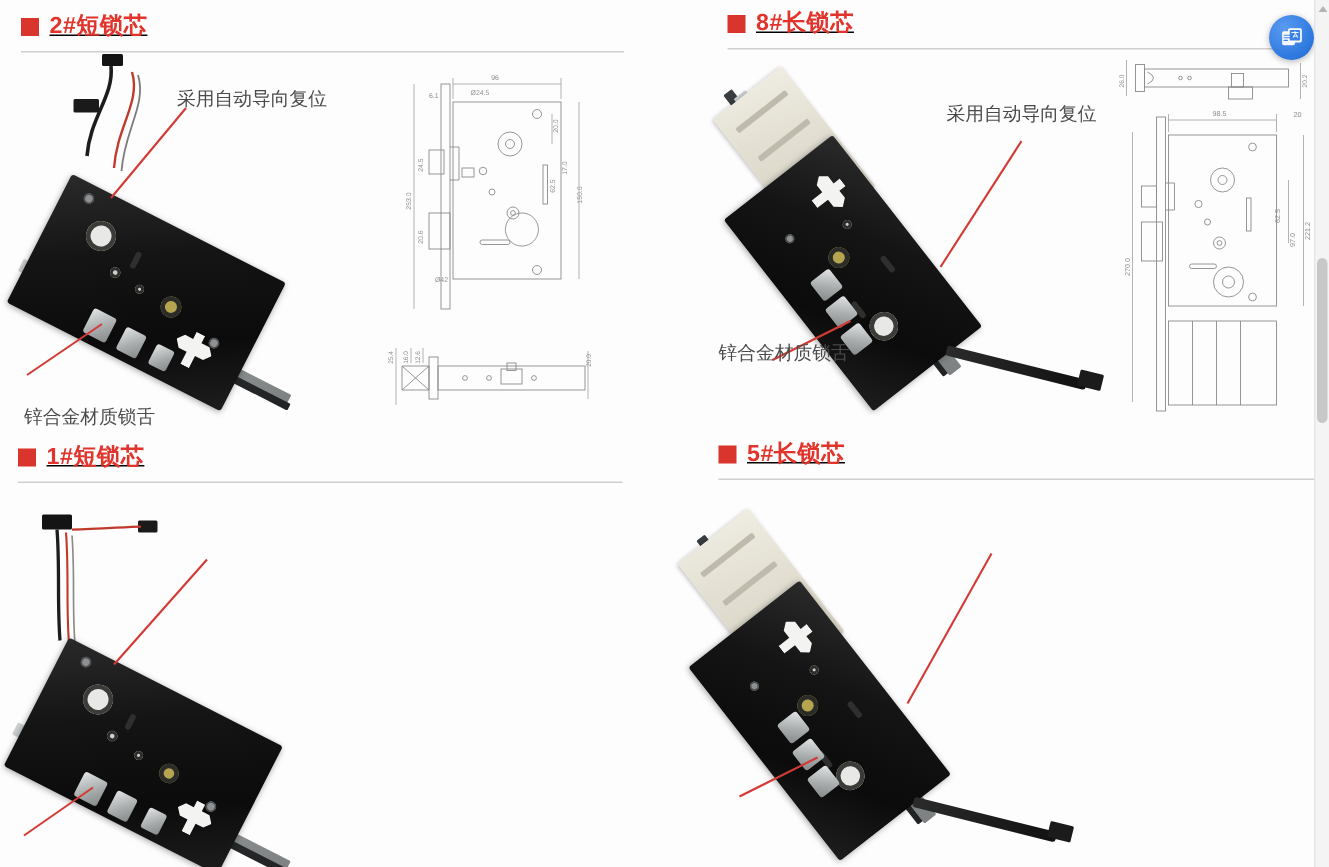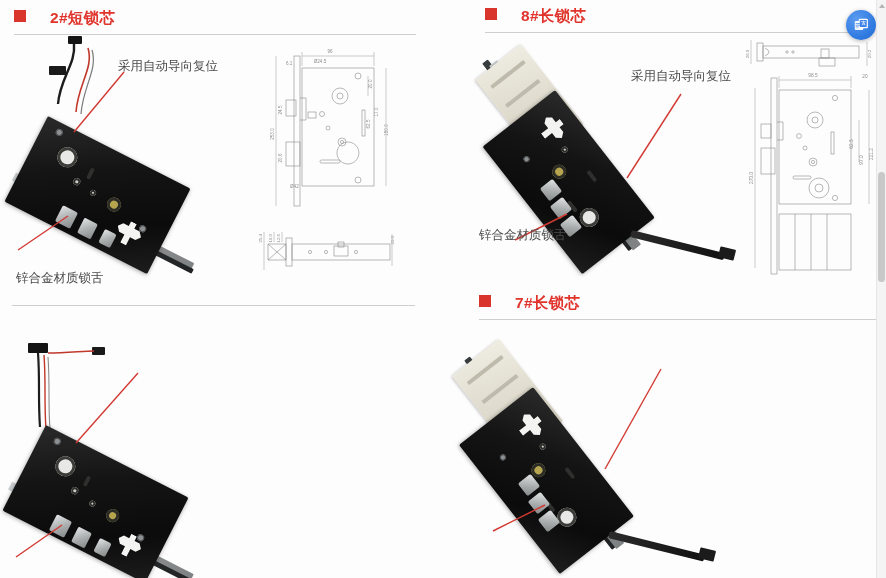--- a/index.html
+++ b/index.html
@@ -20,21 +20,21 @@
     grid-template-columns:443px 443px;
     grid-template-rows:289px 289px;
   }
   .panel{position:relative;overflow:hidden;}
   
   .sec-head{position:absolute;left:0;top:0;width:100%;}
   .p-tl .sec-head{padding-left:14px;padding-top:10px;}
   .p-tr .sec-head{padding-left:42px;padding-top:8px;}
   .p-bl .sec-head{padding-left:12px;padding-top:8px;}
   .p-br .sec-head{padding-left:36px;padding-top:6px;}
-  .title-row{display:flex;align-items:flex-start;gap:24px;}
+  .title-row{display:flex;align-items:center;gap:7px;text-decoration:underline;}
   .bullet{
     width:12px;height:12px;background:#d9352c;display:inline-block;
     flex:0 0 auto;
   }
   .title-txt{
     color:#e0342c;font-size:15.5px;font-weight:bold;letter-spacing:.3px;
     white-space:nowrap;line-height:1;
   }
   .divider{
     height:1px;background:#cfcfcf;margin-top:8px;
@@ -377,20 +377,24 @@
             <text x="130" y="86" transform="rotate(-90 130 86)" text-anchor="middle">221.2</text>
             <text x="120" y="92" transform="rotate(-90 120 92)" text-anchor="middle">97.0</text>
             <text x="110" y="76" transform="rotate(-90 110 76)" text-anchor="middle">62.5</text>
           </g>
         </svg>
       </div>
     </section>
 
     <section class="panel p-bl">
       <div class="sec-head">
+        <div class="title-row">
+          <span class="bullet"></span>
+          <span class="title-txt">1#短锁芯</span>
+        </div>
         <div class="divider"></div>
       </div>
 
       <div class="photo-wrap">
         <div class="lockscene">
           <svg class="wire" style="left:14px;top:14px;width:110px;height:96px;" viewBox="0 0 110 96">
             <rect x="10" y="4" width="20" height="10" rx="1" fill="#141414"></rect>
             <rect x="74" y="8" width="13" height="8" rx="1" fill="#1a1a1a"></rect>
             <path d="M20 14 C22 40, 20 62, 22 88" stroke="#1d1d1d" stroke-width="2.2" fill="none"></path>
             <path d="M30 14 C48 14, 66 12, 76 12" stroke="#c0392b" stroke-width="1.5" fill="none"></path>
@@ -422,21 +426,21 @@
           <line x1="12" y1="232" x2="58" y2="200" stroke="#d23a33" stroke-width="1.4"></line>
         </svg>
       </div>
 
     </section>
 
     <section class="panel p-br">
       <div class="sec-head">
         <div class="title-row">
           <span class="bullet"></span>
-          <span class="title-txt">7#长锁芯</span>
+          <span class="title-txt">5#长锁芯</span>
         </div>
         <div class="divider"></div>
       </div>
 
       <div class="photo-wrap">
         <div class="lockscene">
           <div class="faceplate dark" style="left:2px;top:36px;width:240px;height:7px;transform:rotate(52deg);transform-origin:0 50%;"></div>
           <div class="faceplate" style="left:10px;top:36px;width:236px;height:10px;transform:rotate(52deg);transform-origin:0 50%;"></div>
 
           <div class="cassette" style="left:34px;top:20px;width:104px;height:60px;transform:rotate(52deg);transform-origin:0 0;">

